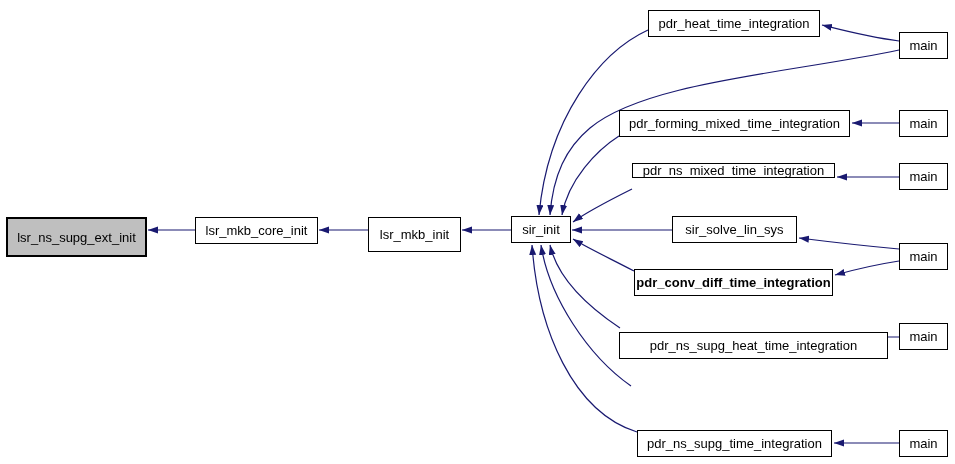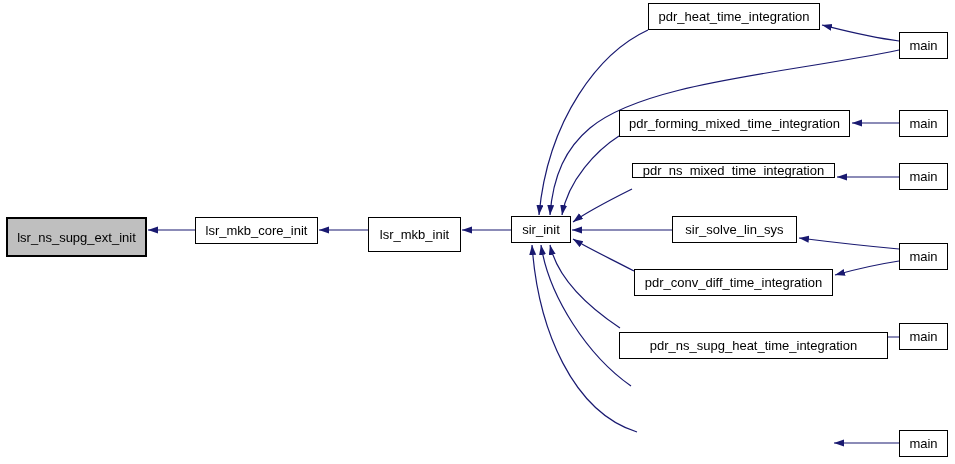--- a/index.html
+++ b/index.html
@@ -83,33 +83,34 @@
   </svg>
 
   <div class="node highlight" style="left:6px; top:217px; width:141px; height:40px;">lsr_ns_supg_ext_init</div>
 
   <div class="node" style="left:195px; top:217px; width:123px; height:27px;">lsr_mkb_core_init</div>
 
   <div class="node" style="left:368px; top:217px; width:93px; height:35px;">lsr_mkb_init</div>
 
   <div class="node" style="left:511px; top:216px; width:60px; height:27px;">sir_init</div>
 
-  <div class="node" style="left:648px; top:3px; width:172px; height:27px;text-align:center;">pdr_heat_time_integration</div>
+  <div class="node" style="left:648px; top:10px; width:172px; height:27px;text-align:center;">pdr_heat_time_integration</div>
 
   <div class="node" style="left:619px; top:110px; width:231px; height:27px;">pdr_forming_mixed_time_integration</div>
 
   <div class="node" style="left:632px; top:163px; width:203px; height:15px;">pdr_ns_mixed_time_integration</div>
 
   <div class="node" style="left:672px; top:216px; width:125px; height:27px;">sir_solve_lin_sys</div>
 
-  <div class="node" style="left:634px; top:269px; width:199px; height:27px;">pdr_conv_diff_time_integration</div>
+  <div class="node" style="left:634px; top:269px; width:199px; height:27px;font-weight:bold;">pdr_conv_diff_time_integration</div>
 
   <div class="node" style="left:619px; top:332px; width:269px; height:27px;">pdr_ns_supg_heat_time_integration</div>
 
 
+  <div class="node" style="left:637px; top:430px; width:195px; height:27px;">pdr_ns_supg_time_integration</div>
 
   <div class="node" style="left:899px; top:32px; width:49px; height:27px;">main</div>
   <div class="node" style="left:899px; top:110px; width:49px; height:27px;">main</div>
   <div class="node" style="left:899px; top:163px; width:49px; height:27px;">main</div>
   <div class="node" style="left:899px; top:243px; width:49px; height:27px;">main</div>
   <div class="node" style="left:899px; top:323px; width:49px; height:27px;">main</div>
   <div class="node" style="left:899px; top:430px; width:49px; height:27px;">main</div>
 
 </div>
 

